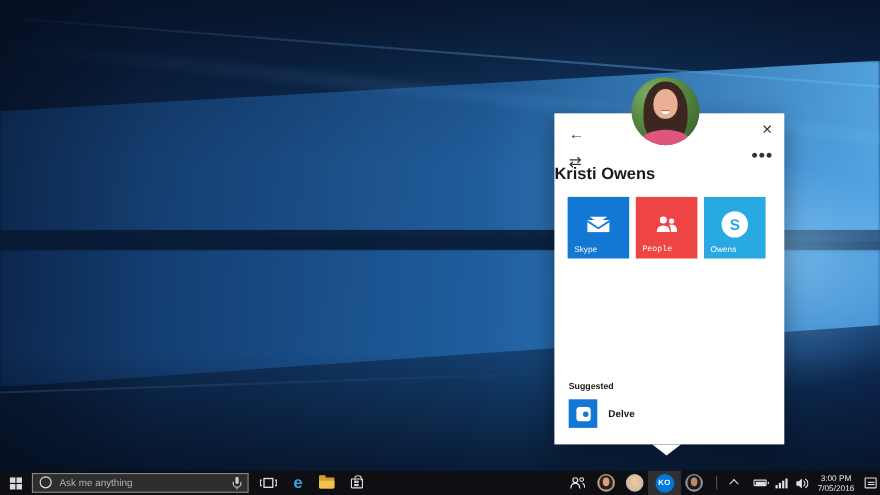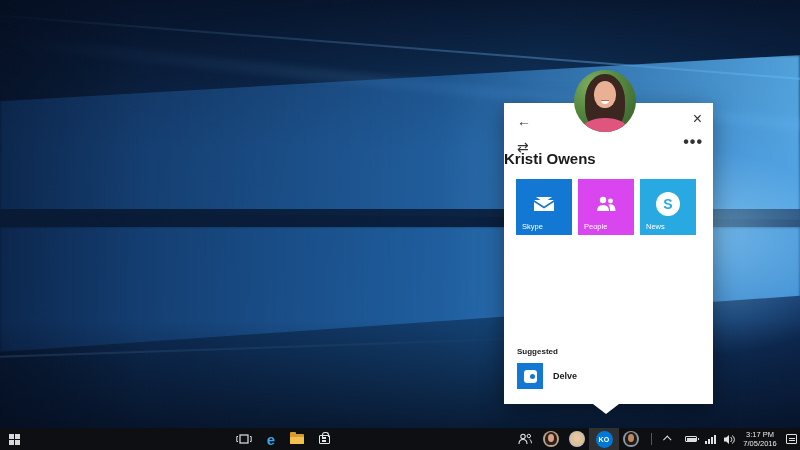--- a/index.html
+++ b/index.html
@@ -176,36 +176,36 @@
       <div class="tile" style="background-color: rgb(19, 119, 212);">
         <span class="tile-icon">
           <svg width="22" height="16" viewBox="0 0 22 16">
             <rect x="1" y="4" width="20" height="11" fill="#fff"></rect>
             <polygon points="1,4 11,10.5 21,4 21,6 11,12.5 1,6" fill="#1377d4"></polygon>
             <polygon points="3,1 19,1 11,6.5" fill="#fff"></polygon>
           </svg>
         </span>
         <span class="tile-label">Skype</span>
       </div>
-      <div class="tile" style="background-color: #d946ef;">
+      <div class="tile" style="background-color: #ef4444; font-family: Liberation Mono, monospace;">
         <span class="tile-icon">
           <svg width="22" height="16" viewBox="0 0 22 16">
             <circle cx="8" cy="4" r="3.2" fill="#fff"></circle>
             <path d="M2,15 q0,-6 6,-6 q6,0 6,6 z" fill="#fff"></path>
             <circle cx="15.5" cy="5" r="2.4" fill="#fff"></circle>
             <path d="M15,15 q0,-5.5 -1.8,-6 q1,-0.8 2.3,-0.8 q5,0 5,6.8 z" fill="#fff"></path>
           </svg>
         </span>
         <span class="tile-label">People</span>
       </div>
       <div class="tile" style="background-color: rgb(41, 169, 225);">
         <span class="tile-icon">
           <span class="skype-s" style="color: rgb(41, 169, 225);">S</span>
         </span>
-        <span class="tile-label">News</span>
+        <span class="tile-label">Owens</span>
       </div>
     </div>
 
     <div class="suggested-header">Suggested</div>
     <div class="suggested-item">
       <span class="delve-icon" style="background-color: rgb(19, 119, 212);">
         <span class="delve-glyph"></span>
       </span>
       <span class="item-label">Delve</span>
     </div>
@@ -223,20 +223,31 @@
 
     <div class="tb start">
       <span class="win-logo">
         <span></span>
           <span></span>
           <span></span>
           <span></span>
       </span>
     </div>
 
+    <div class="searchbox">
+      <span class="cortana-ring"></span>
+      <input type="text" placeholder="Ask me anything" style="">
+      <span class="mic">
+        <svg width="9" height="13" viewBox="0 0 9 13">
+          <rect x="3" y="0.5" width="3" height="6.5" rx="1.5" fill="#cfcfcf"></rect>
+          <path d="M1,5 v1.5 a3.5,3.5 0 0 0 7,0 V5" stroke="#cfcfcf" stroke-width="1" fill="none"></path>
+          <line x1="4.5" y1="10.5" x2="4.5" y2="12" stroke="#cfcfcf" stroke-width="1"></line>
+        </svg>
+      </span>
+    </div>
 
     <div class="tb taskview">
       <svg width="16" height="12" viewBox="0 0 16 12">
         <rect x="4" y="2" width="8" height="8" fill="none" stroke="#e2e2e2" stroke-width="1.2"></rect>
         <path d="M2,3.5 L0.8,3.5 L0.8,8.5 L2,8.5" fill="none" stroke="#e2e2e2" stroke-width="1"></path>
         <path d="M14,3.5 L15.2,3.5 L15.2,8.5 L14,8.5" fill="none" stroke="#e2e2e2" stroke-width="1"></path>
       </svg>
     </div>
 
     <div class="tb edge">
@@ -313,21 +324,21 @@
 
     <div class="tb speaker-btn">
       <svg width="12" height="11" viewBox="0 0 12 11">
         <polygon points="1,3.5 3.2,3.5 6,1 6,10 3.2,7.5 1,7.5" fill="#e2e2e2"></polygon>
         <path d="M7.5,3 a3,3 0 0 1 0,5" stroke="#e2e2e2" stroke-width="1" fill="none"></path>
         <path d="M9,1.5 a4.5,4.5 0 0 1 0,8" stroke="#e2e2e2" stroke-width="1" fill="none"></path>
       </svg>
     </div>
 
     <div class="tb clock">
-      <div>3:17 PM</div>
+      <div>3:00 PM</div>
       <div>7/05/2016</div>
     </div>
 
     <div class="tb action-center-btn">
       <span class="ac">
         <span style="top:2.5px"></span>
           <span style="top:5px"></span>
       </span>
     </div>
   </div>

